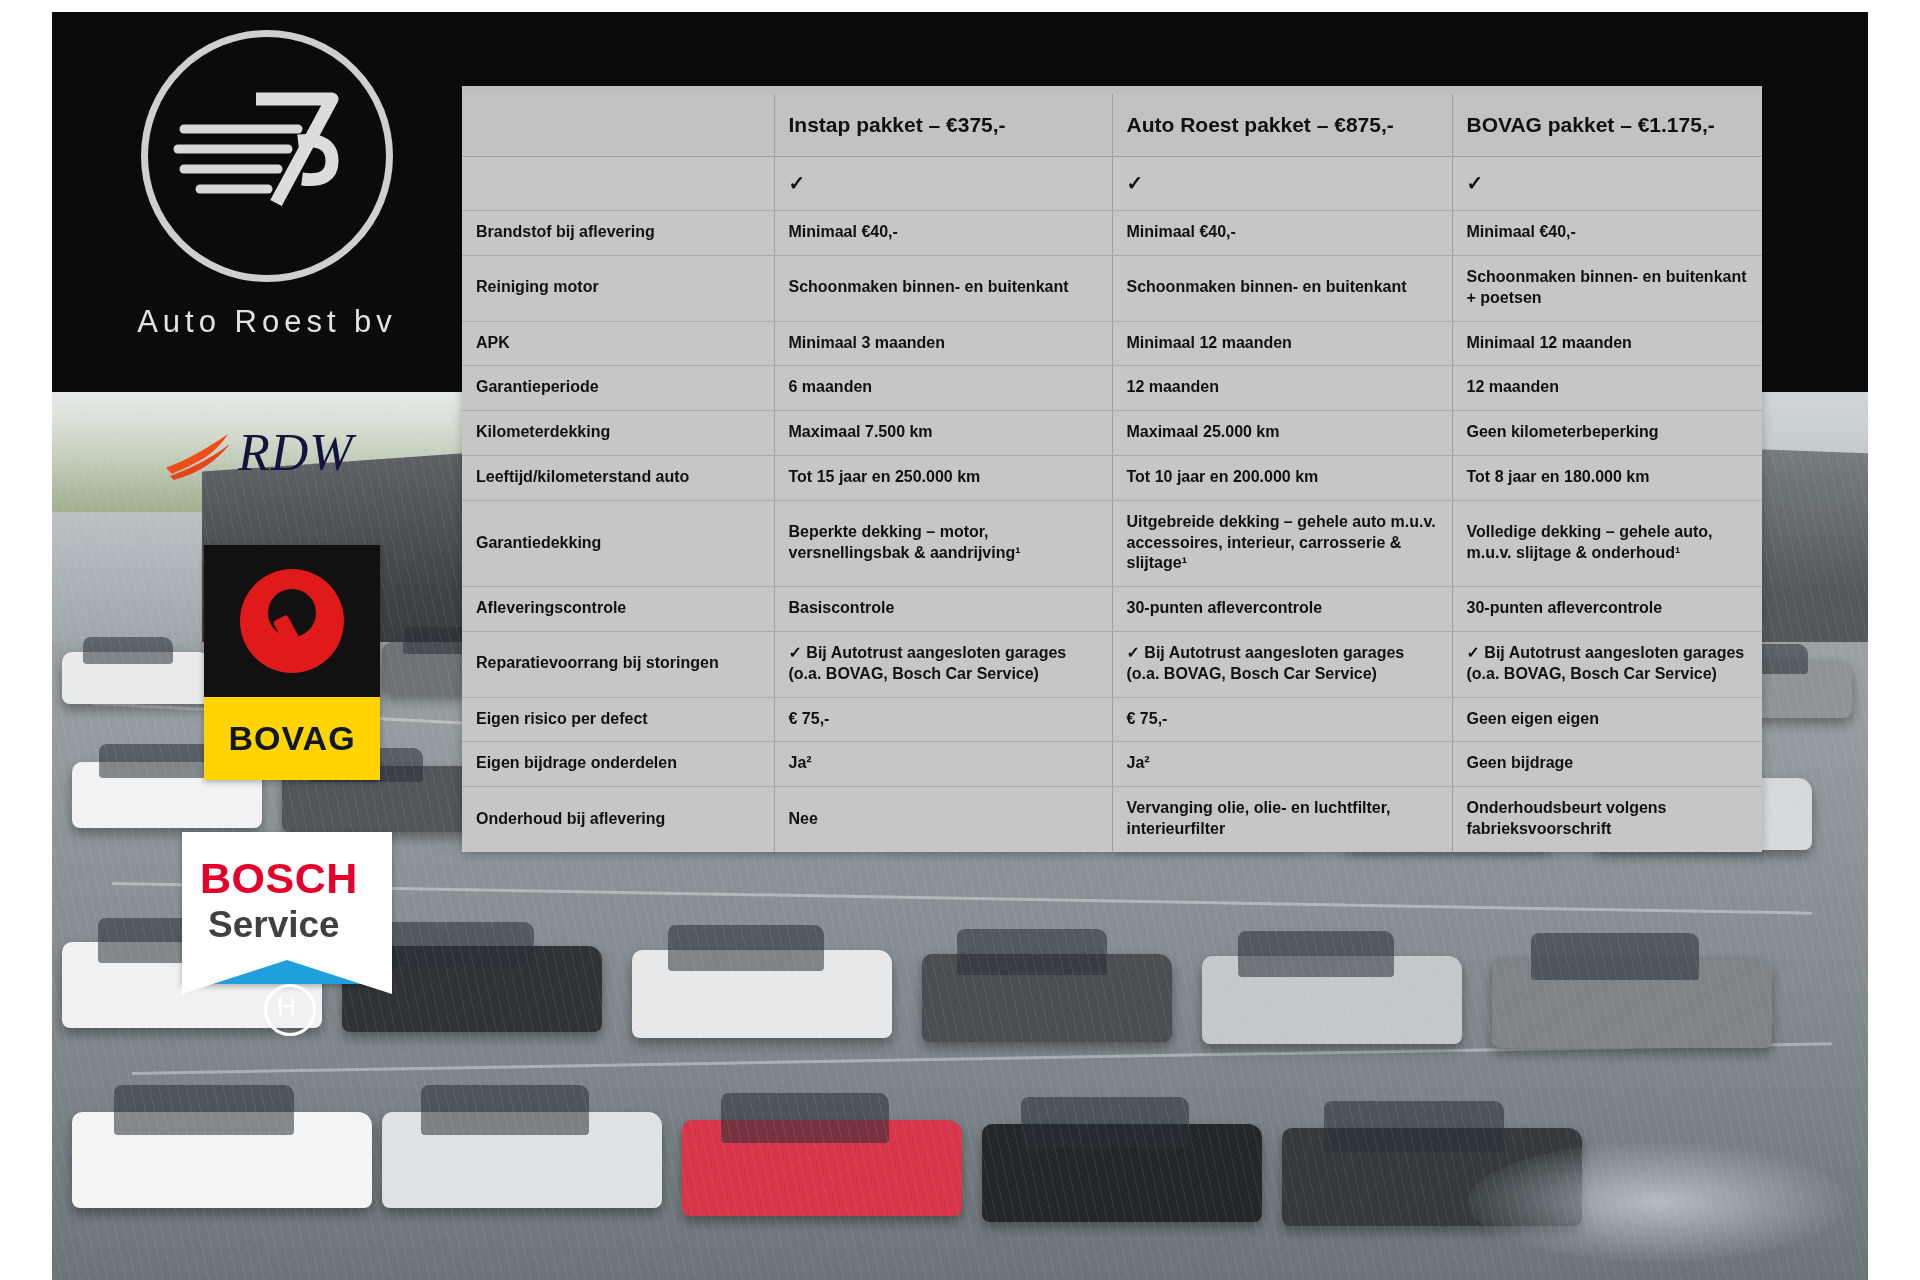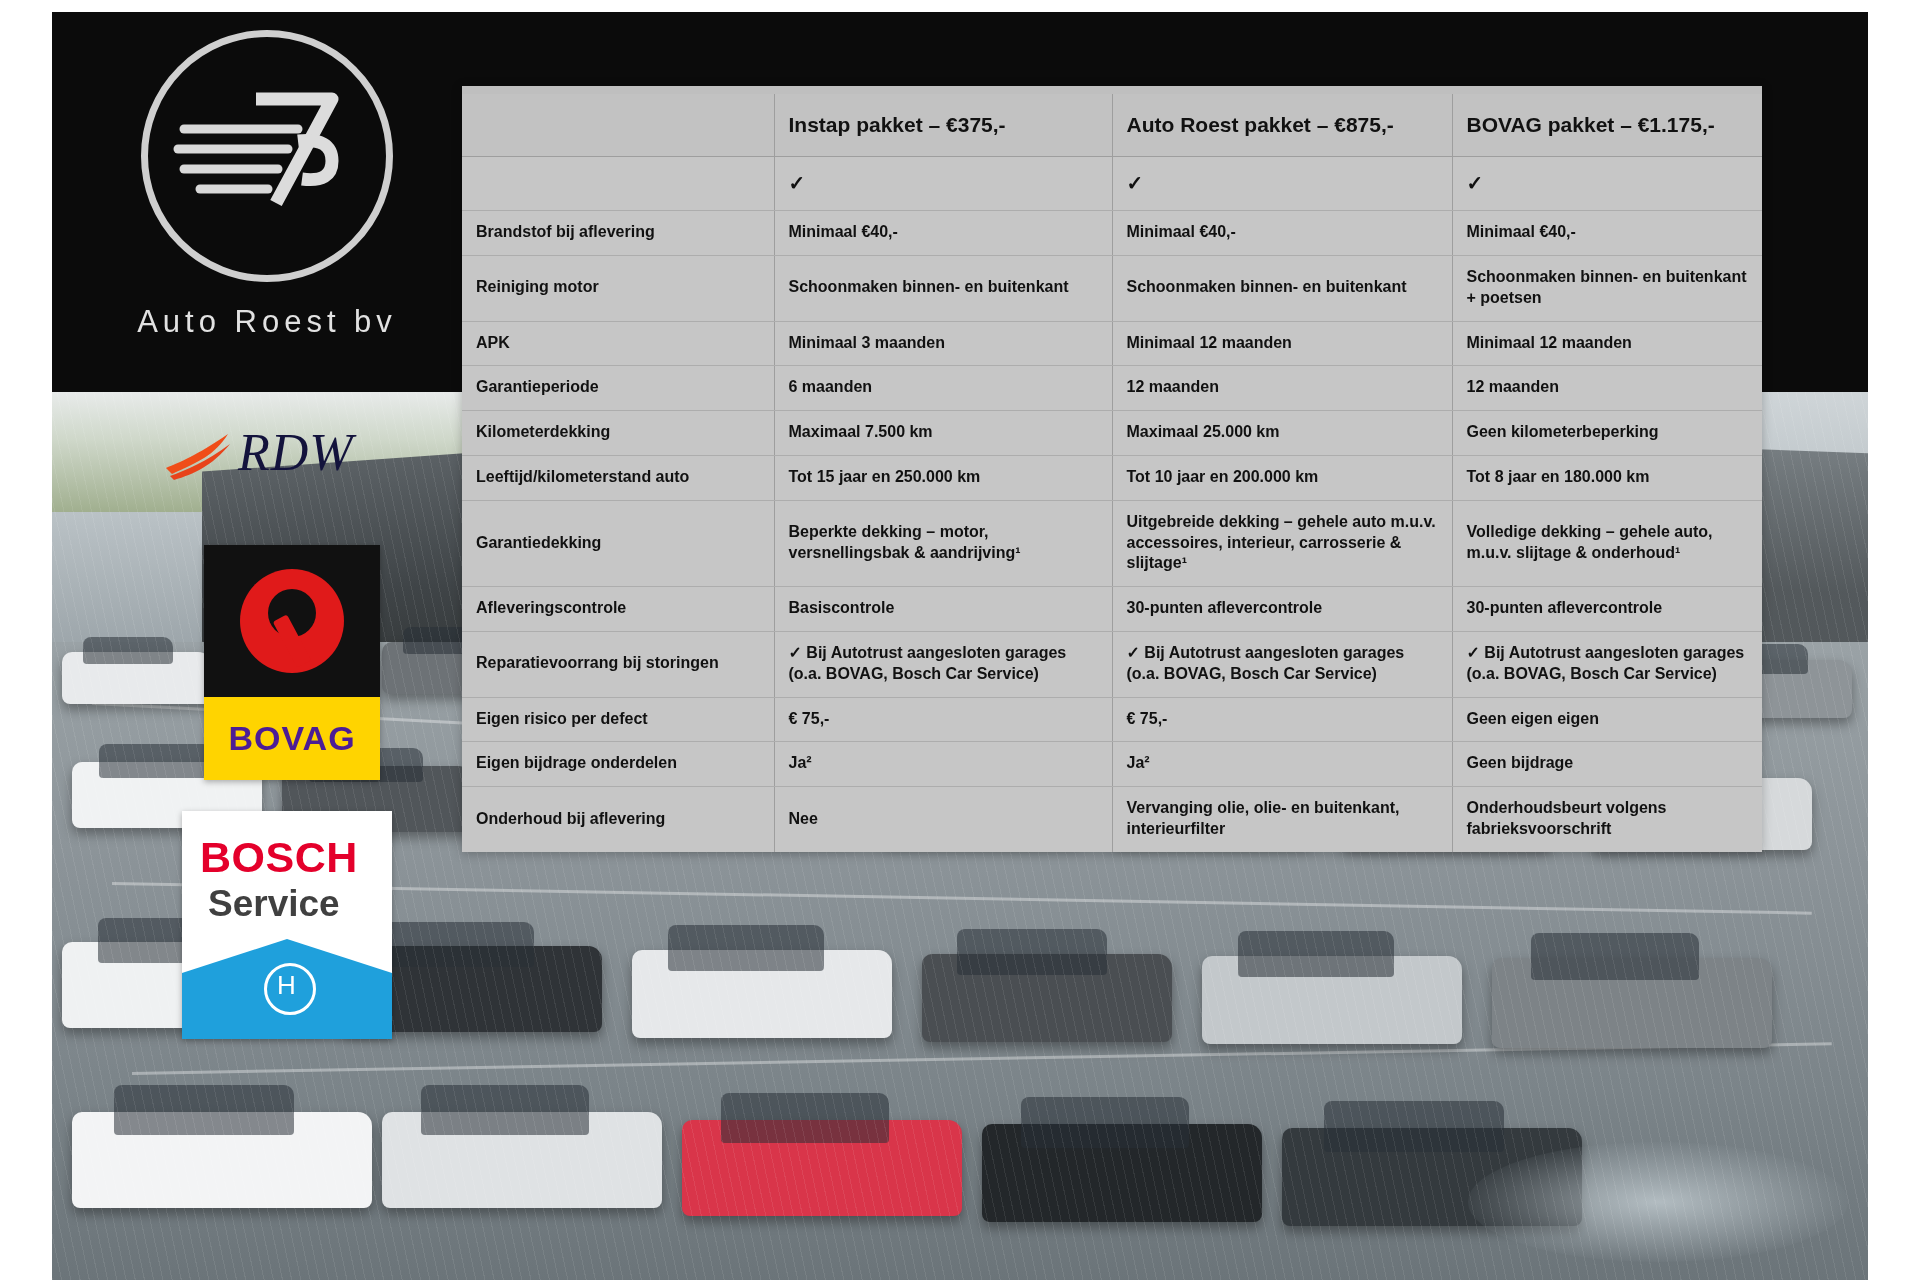--- a/index.html
+++ b/index.html
@@ -193,27 +193,27 @@
   }
   .bovag-bottom {
     height: 83px;
     background: #ffd400;
     display: flex; align-items: center; justify-content: center;
   }
   .bovag-bottom span {
     font-size: 34px;
     font-weight: bold;
     letter-spacing: 1px;
-    color: #4c1d95;
+    color: #0f172a;
     font-family: "Liberation Sans", sans-serif;
   }
   .bosch {
     position: absolute;
-    left: 130px; top: 419px;
-    width: 210px; height: 228px;
+    left: 130px; top: 440px;
+    width: 210px; height: 152px;
     background: #1fa0dc;
     box-shadow: 0 2px 6px rgba(0,0,0,.3);
   }
   .bosch-white {
     position: absolute;
     left: 0; top: 0;
     width: 210px; height: 128px;
     background: #fff;
   }
   .bosch-white::after{
@@ -480,21 +480,21 @@
           </tr>
           <tr>
             <td class="rowlabel">Eigen bijdrage onderdelen</td>
             <td>Ja²</td>
             <td>Ja²</td>
             <td>Geen bijdrage</td>
           </tr>
           <tr>
             <td class="rowlabel">Onderhoud bij aflevering</td>
             <td>Nee</td>
-            <td>Vervanging olie, olie- en buitenkant, interieurfilter</td>
+            <td>Vervanging olie, olie- en luchtfilter, interieurfilter</td>
             <td>Onderhoudsbeurt volgens fabrieksvoorschrift</td>
           </tr>
         </tbody>
       </table>
     </div>
 
   </div>
 </div>
 
 </body></html>

